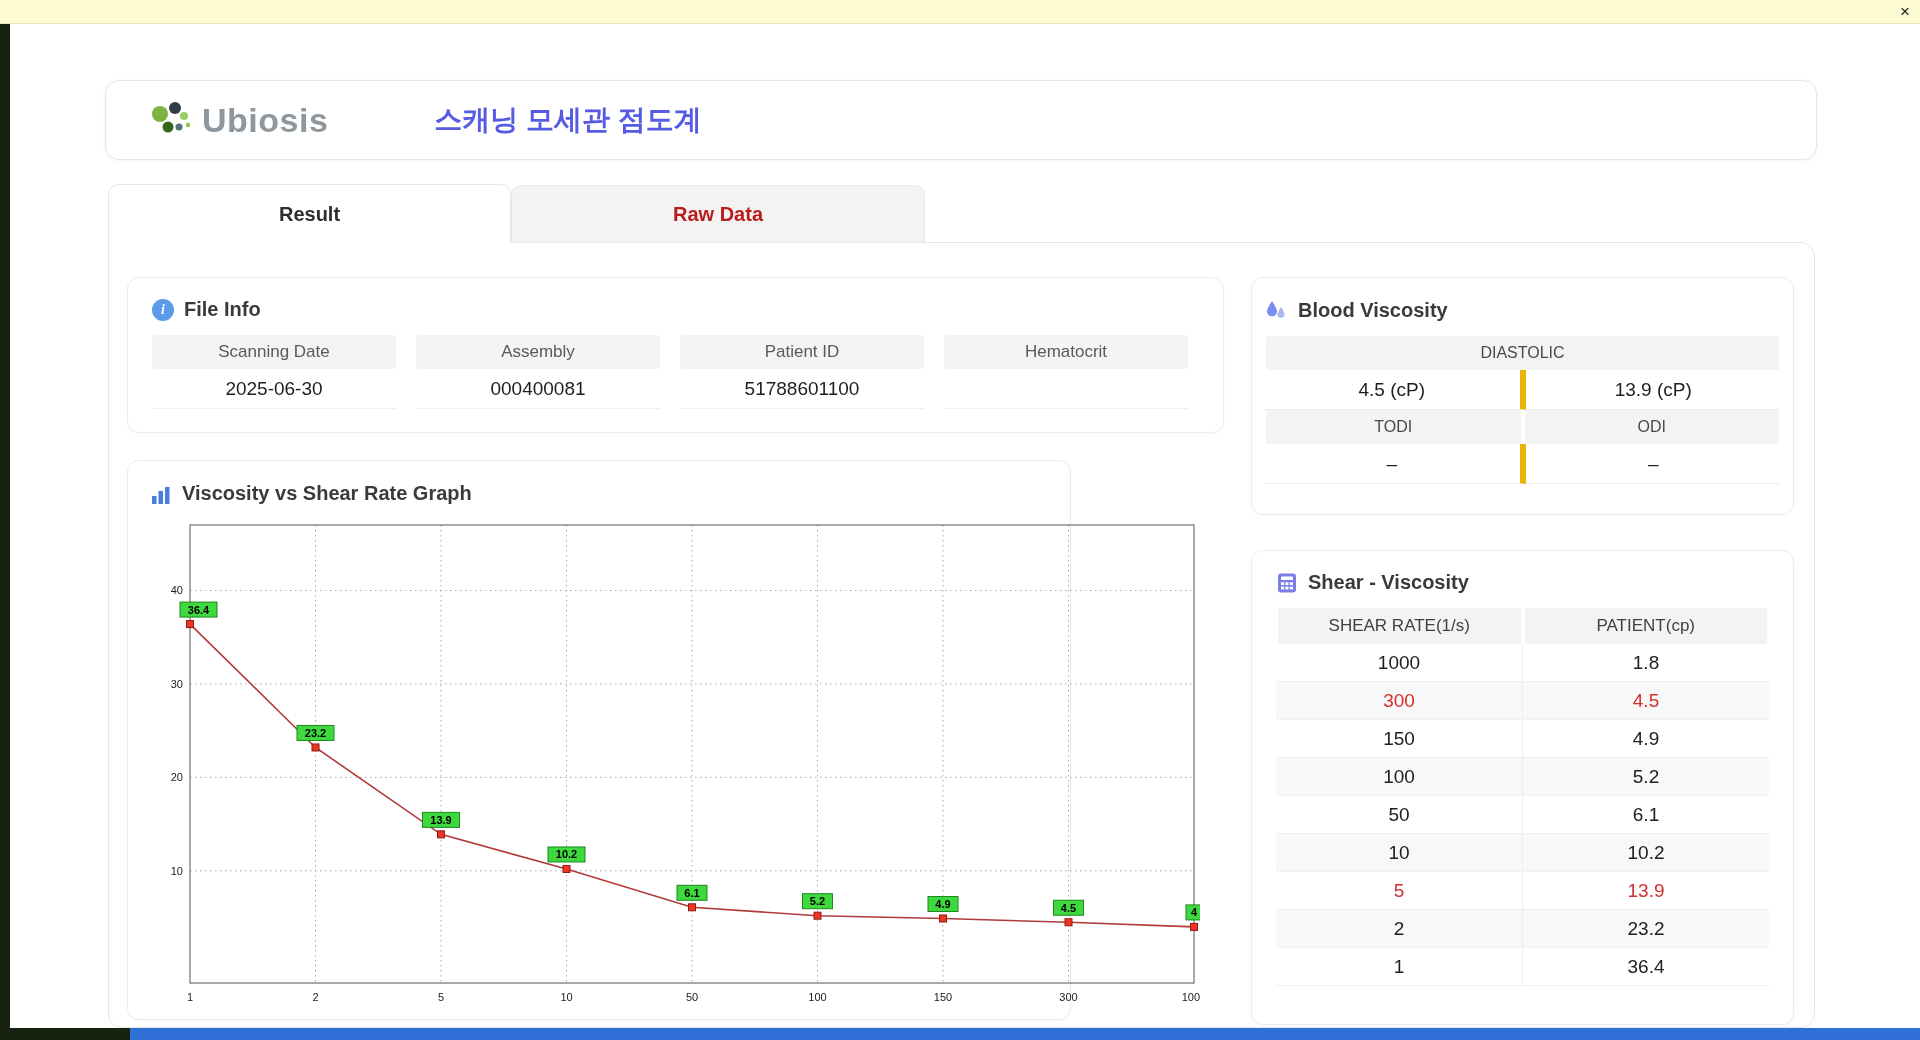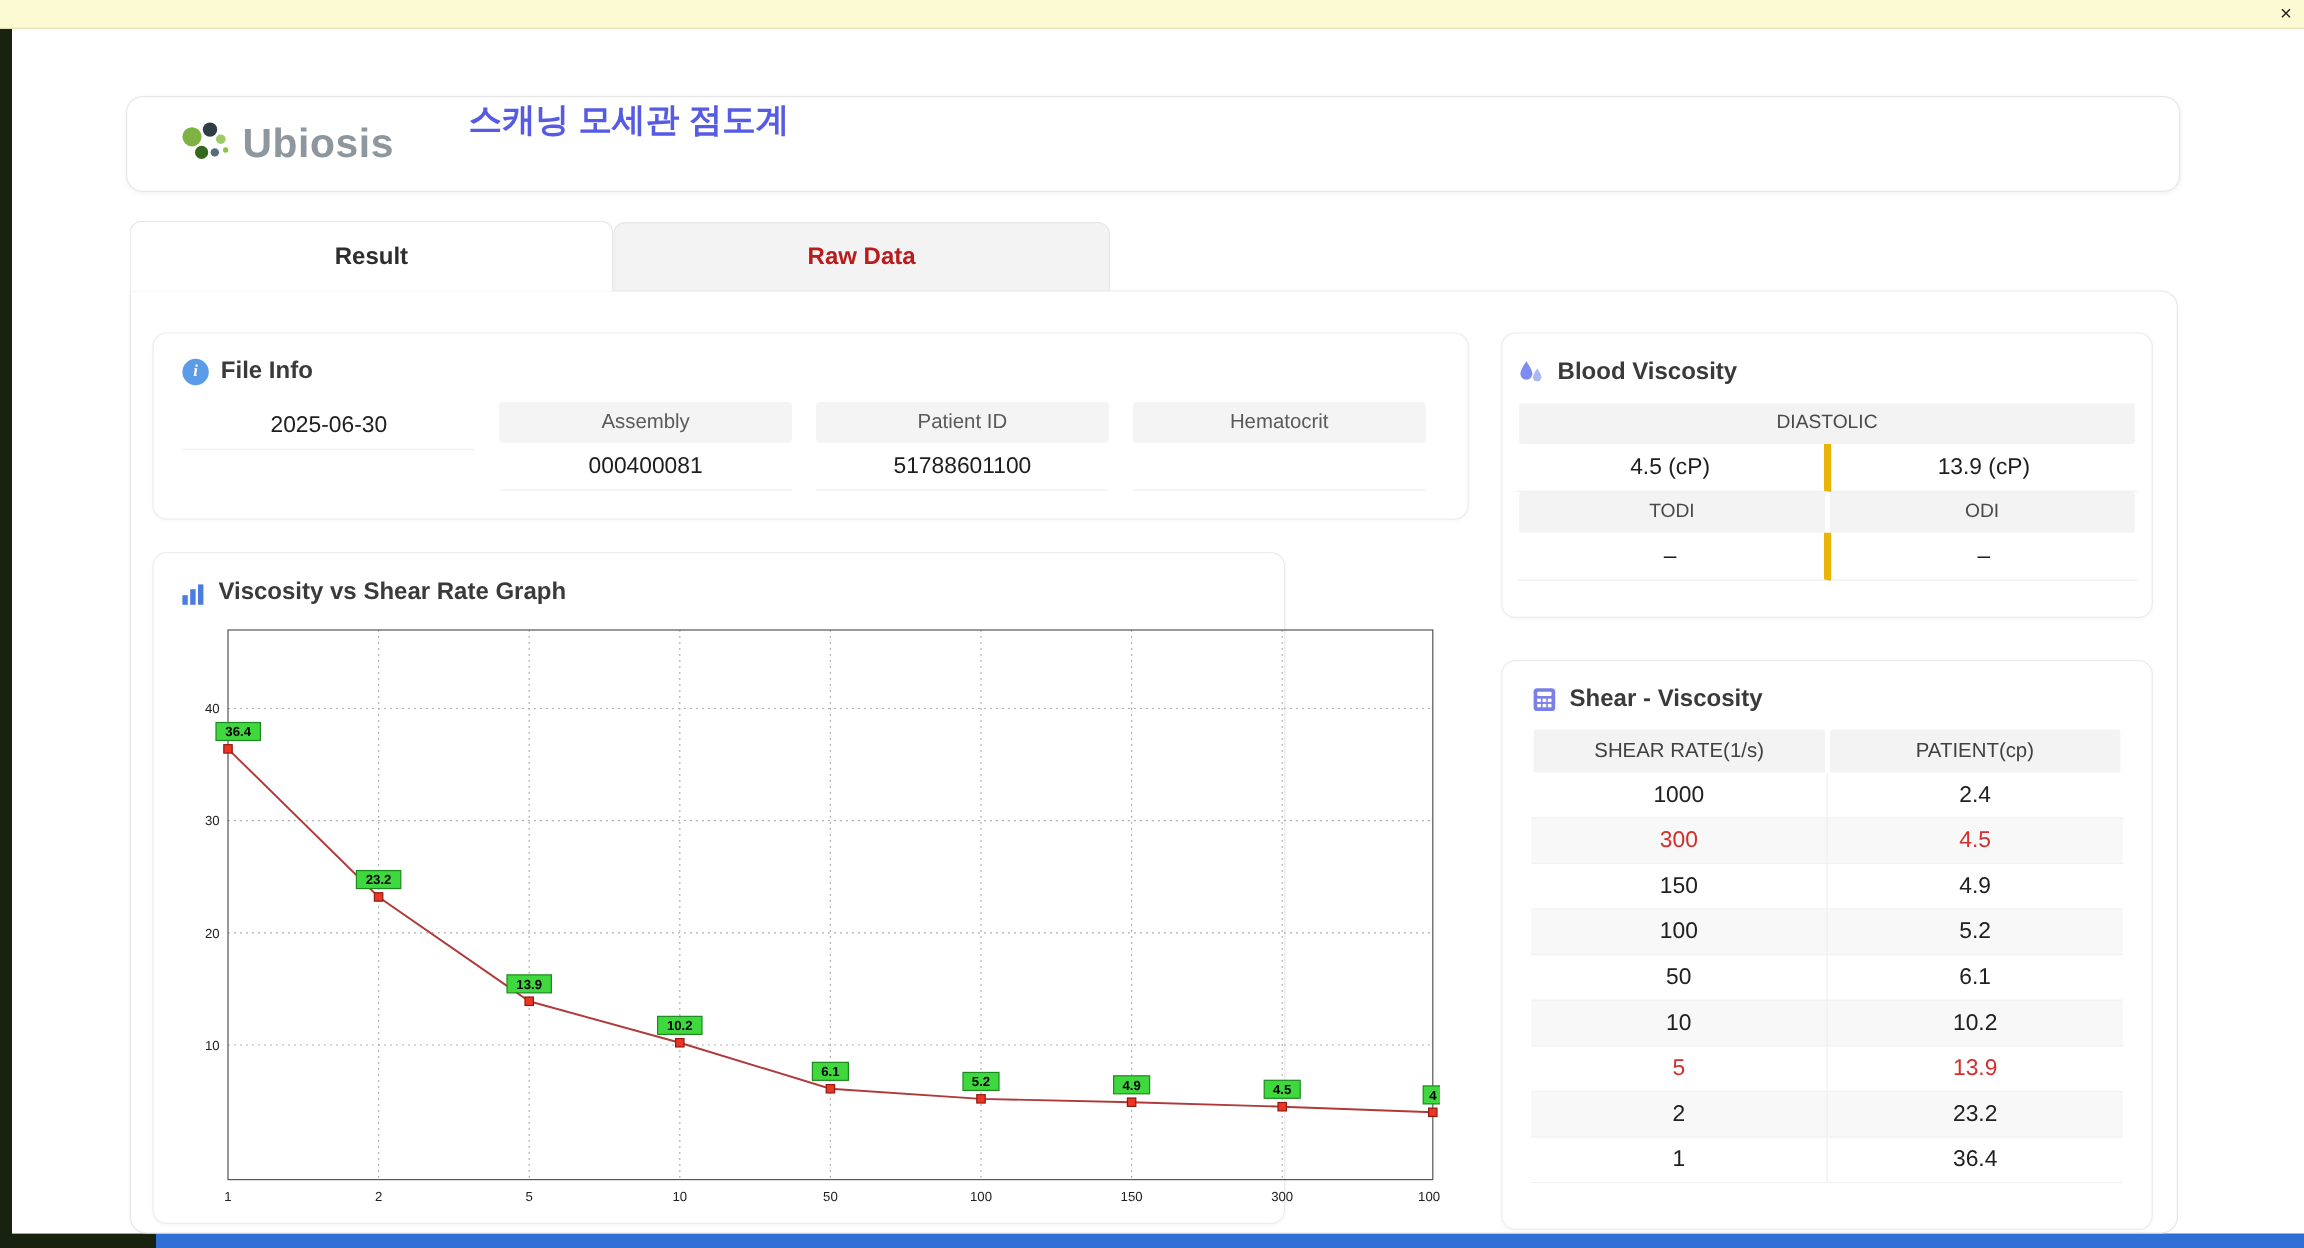--- a/index.html
+++ b/index.html
@@ -27,21 +27,21 @@
   .window {
     position:absolute; left:10px; top:24px; width:1910px; height:1004px;
     background:#ffffff; z-index:2;
   }
 
   
   .header-card {
     position:absolute; left:95px; top:56px; width:1712px; height:80px;
     border:1px solid #e7e7e7; border-radius:14px;
     box-shadow:0 1px 4px rgba(0,0,0,.05);
-    display:flex; padding:0 42px; background:#fff;
+    display:flex; align-items:center; padding:0 42px; background:#fff;gap:44px;
   }
   .logo { display:flex; align-items:center; gap:8px; }
   .logo-text { font-size:34px; font-weight:600; color:#8e979d; letter-spacing:.5px; }
   .app-title { margin-left:62px; font-size:28px; font-weight:700; color:#565be4; }
 
   
   .tab {
     position:absolute; height:58px; display:flex; align-items:center; justify-content:center;
     border-radius:10px 10px 0 0; font-size:20px; cursor:pointer;
   }
@@ -144,20 +144,21 @@
 
   <div class="content">
 
     <div class="card file-info">
       <div class="card-title">
         <span class="icon-info">i</span>
         <span>File Info</span>
       </div>
       <div class="fi-fields">
           <div class="fi-field">
+            <div class="fi-label">Scanning Date</div>
             <div class="fi-value">2025-06-30</div>
           </div>
           <div class="fi-field">
             <div class="fi-label">Assembly</div>
             <div class="fi-value">000400081</div>
           </div>
           <div class="fi-field">
             <div class="fi-label">Patient ID</div>
             <div class="fi-value">51788601100</div>
           </div>
@@ -281,21 +282,21 @@
         </span>
         <span>Shear - Viscosity</span>
       </div>
       <div class="sv-body">
           <div class="sv-row sv-head">
             <div class="sv-cell">SHEAR RATE(1/s)</div>
             <div class="sv-cell">PATIENT(cp)</div>
           </div>
           <div class="sv-row sv-data">
             <div class="sv-cell">1000</div>
-            <div class="sv-cell">2.4</div>
+            <div class="sv-cell">1.8</div>
           </div>
           <div class="sv-row sv-data alt red">
             <div class="sv-cell">300</div>
             <div class="sv-cell">4.5</div>
           </div>
           <div class="sv-row sv-data">
             <div class="sv-cell">150</div>
             <div class="sv-cell">4.9</div>
           </div>
           <div class="sv-row sv-data alt">

